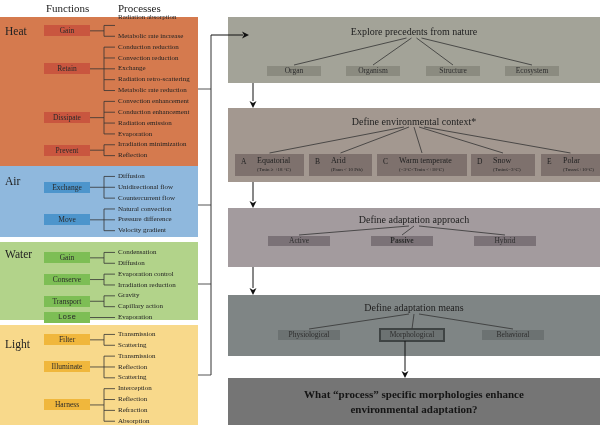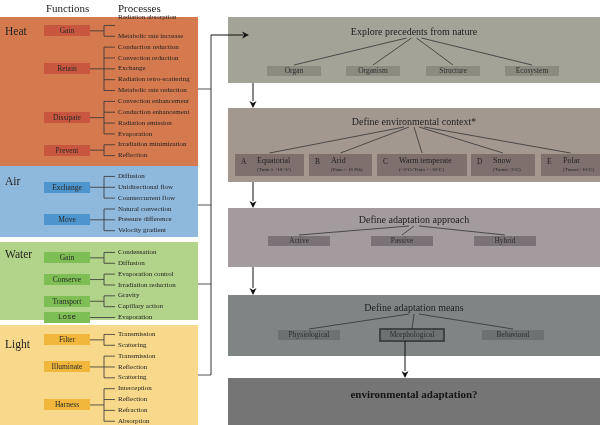--- a/index.html
+++ b/index.html
@@ -74,31 +74,32 @@
     </div>
     <div class="ctx" style="left: 313px; width: 59px; background: rgb(126, 113, 109);">
       <span class="letter">E</span>
       <span class="name">Polar</span>
       <span class="cond">(Tmax≤+10°C)</span>
     </div>
   </div>
 <div class="rpanel" id="p-approach" style="top: 208px; height: 59px; background: rgb(163, 155, 158);">
   <div class="rtitle" style="top:6px;">Define adaptation approach</div>
 <div class="rbox" style="left: 40px; width: 62px; top: 28px; background: rgb(123, 114, 119);">Active</div>
-    <div class="rbox" style="left: 143px; width: 62px; top: 28px; background: rgb(123, 114, 119);">Passive</div>
+    <div class="rbox" style="left: 143px; width: 62px; top: 28px; background: rgb(123, 114, 119); font-weight: bold;">Passive</div>
     <div class="rbox" style="left: 246px; width: 62px; top: 28px; background: rgb(123, 114, 119);">Hybrid</div>
   </div>
 <div class="rpanel" id="p-means" style="top: 295px; height: 61px; background: rgb(127, 133, 133);">
   <div class="rtitle" style="top:7px;">Define adaptation means</div>
 <div class="rbox" style="left: 50px; width: 62px; top: 35px; background: rgb(108, 114, 114);">Physiological</div>
     <div class="rbox" style="left: 153px; width: 62px; top: 35px; background: rgb(108, 114, 114); outline: rgb(63, 68, 68) solid 2px; outline-offset: 0px;">Morphological</div>
     <div class="rbox" style="left: 254px; width: 62px; top: 35px; background: rgb(108, 114, 114);">Behavioral</div>
   </div>
 <div class="rpanel" id="p-question" style="top: 378px; height: 47px; background: rgb(117, 117, 117);">
   <div class="question">
+    <div>What “process” specific morphologies enhance</div>
     <div>environmental adaptation?</div>
   </div>
 </div>
 
 <svg class="lines" id="connectors" width="600" height="425">
     <line x1="90" y1="30.85" x2="104" y2="30.85" stroke="#333" stroke-width="0.8"></line>
     <line x1="104" y1="25.425" x2="104" y2="36.275" stroke="#333" stroke-width="0.8"></line>
     <line x1="104" y1="25.425" x2="115" y2="25.425" stroke="#333" stroke-width="0.8"></line>
     <line x1="104" y1="36.275" x2="115" y2="36.275" stroke="#333" stroke-width="0.8"></line>
     <line x1="90" y1="68.825" x2="104" y2="68.825" stroke="#333" stroke-width="0.8"></line>

